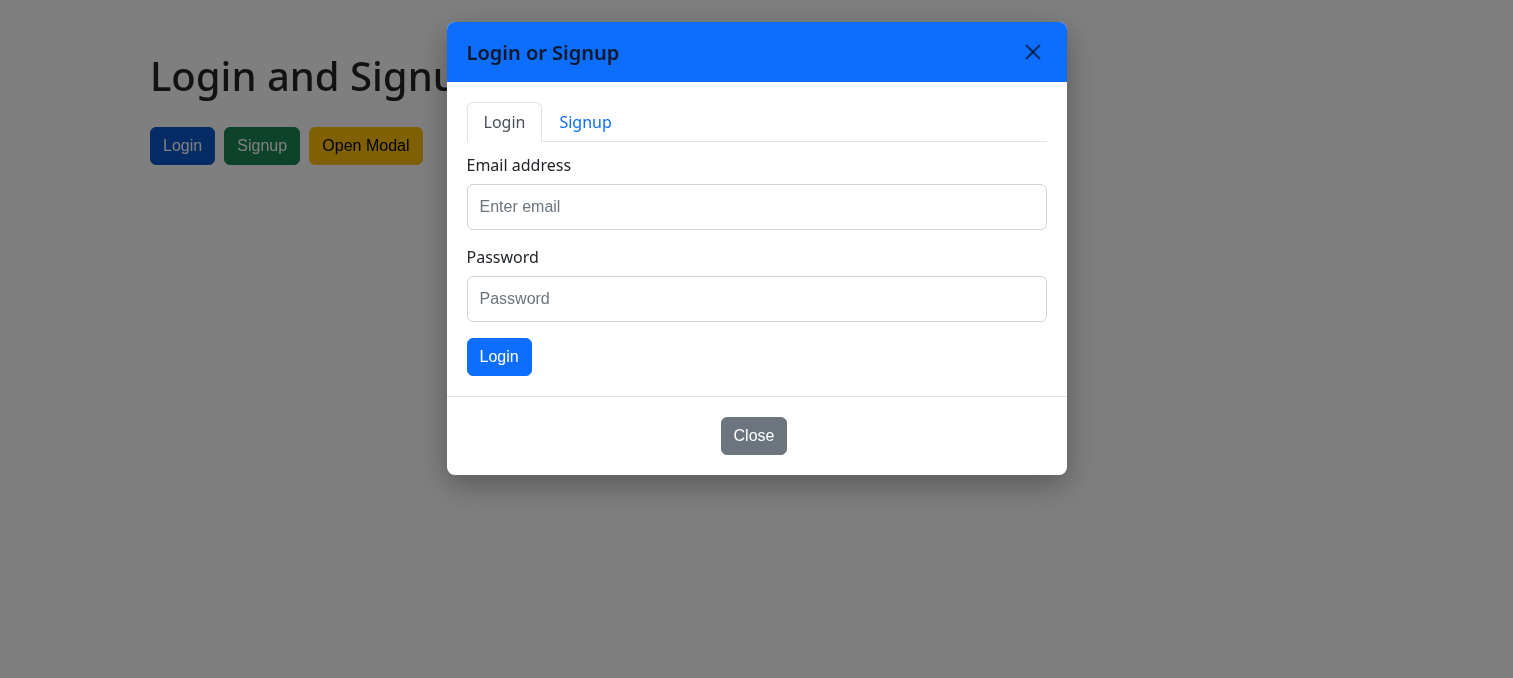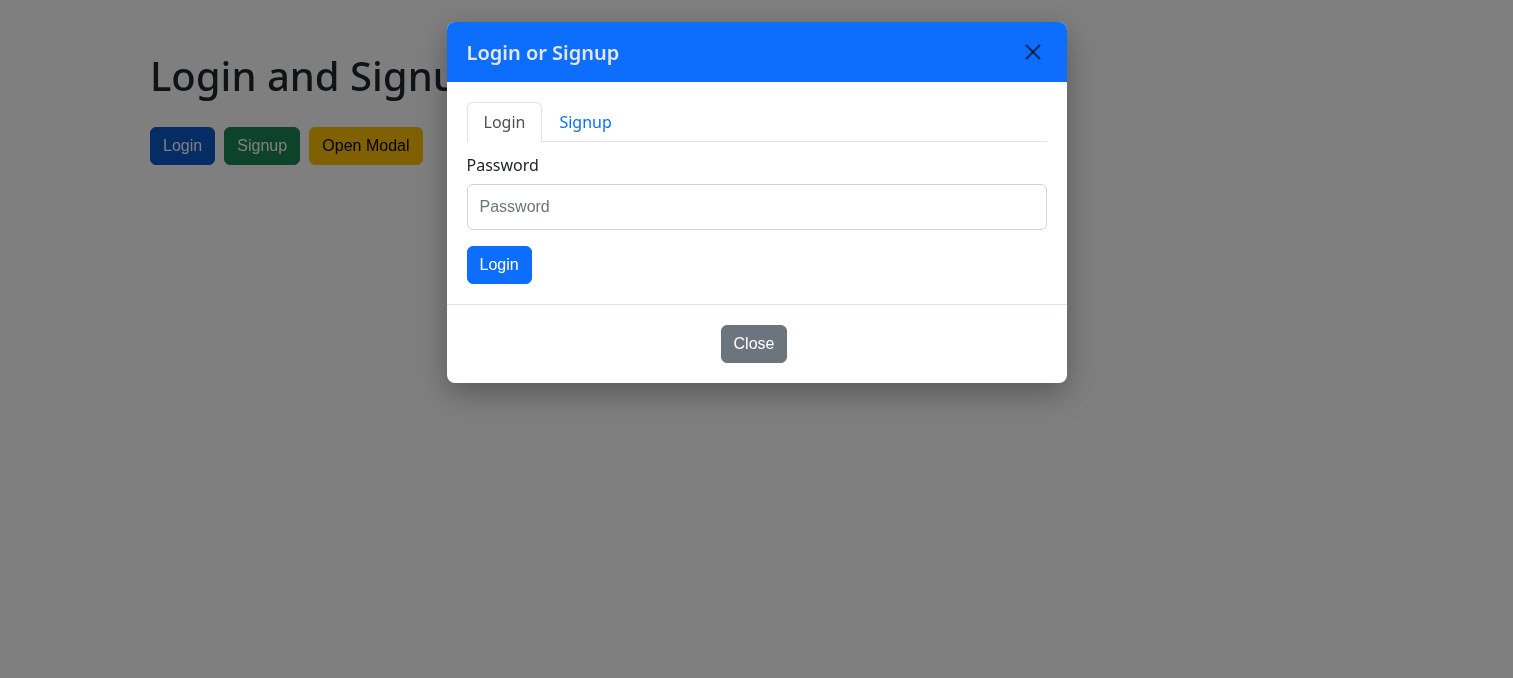--- a/index.html
+++ b/index.html
@@ -50,21 +50,21 @@
       width: 620px;
       background: #fff;
       border-radius: 8px;
       box-shadow: 0 10px 30px rgba(0,0,0,0.3);
       overflow: hidden;
       display: flex;
       flex-direction: column;
     }
     .modal-header {
       background: #0d6efd;
-      color: #e5e5e5;
+      color: #0f172a;
       padding: 16px 20px;
       display: flex;
       align-items: center;
       justify-content: space-between;
     }
     .modal-title {
       font-size: 20px;
       font-weight: 600;
     }
     .close-x {
@@ -149,20 +149,24 @@
       </svg>
     </div>
   </div>
   <div class="modal-body">
     <div class="nav-tabs">
       <div class="nav-tab active">Login</div>
       <div class="nav-tab">Signup</div>
     </div>
     <div>
       <div class="form-group">
+        <label class="form-label">Email address</label>
+        <input type="email" class="form-control" placeholder="Enter email" style="">
+      </div>
+      <div class="form-group">
         <label class="form-label">Password</label>
         <input type="password" class="form-control" placeholder="Password" style="">
       </div>
       <button class="btn btn-primary">Login</button>
     </div>
   </div>
   <div class="modal-footer">
     <button class="btn btn-secondary">Close</button>
   </div>
 </div>

